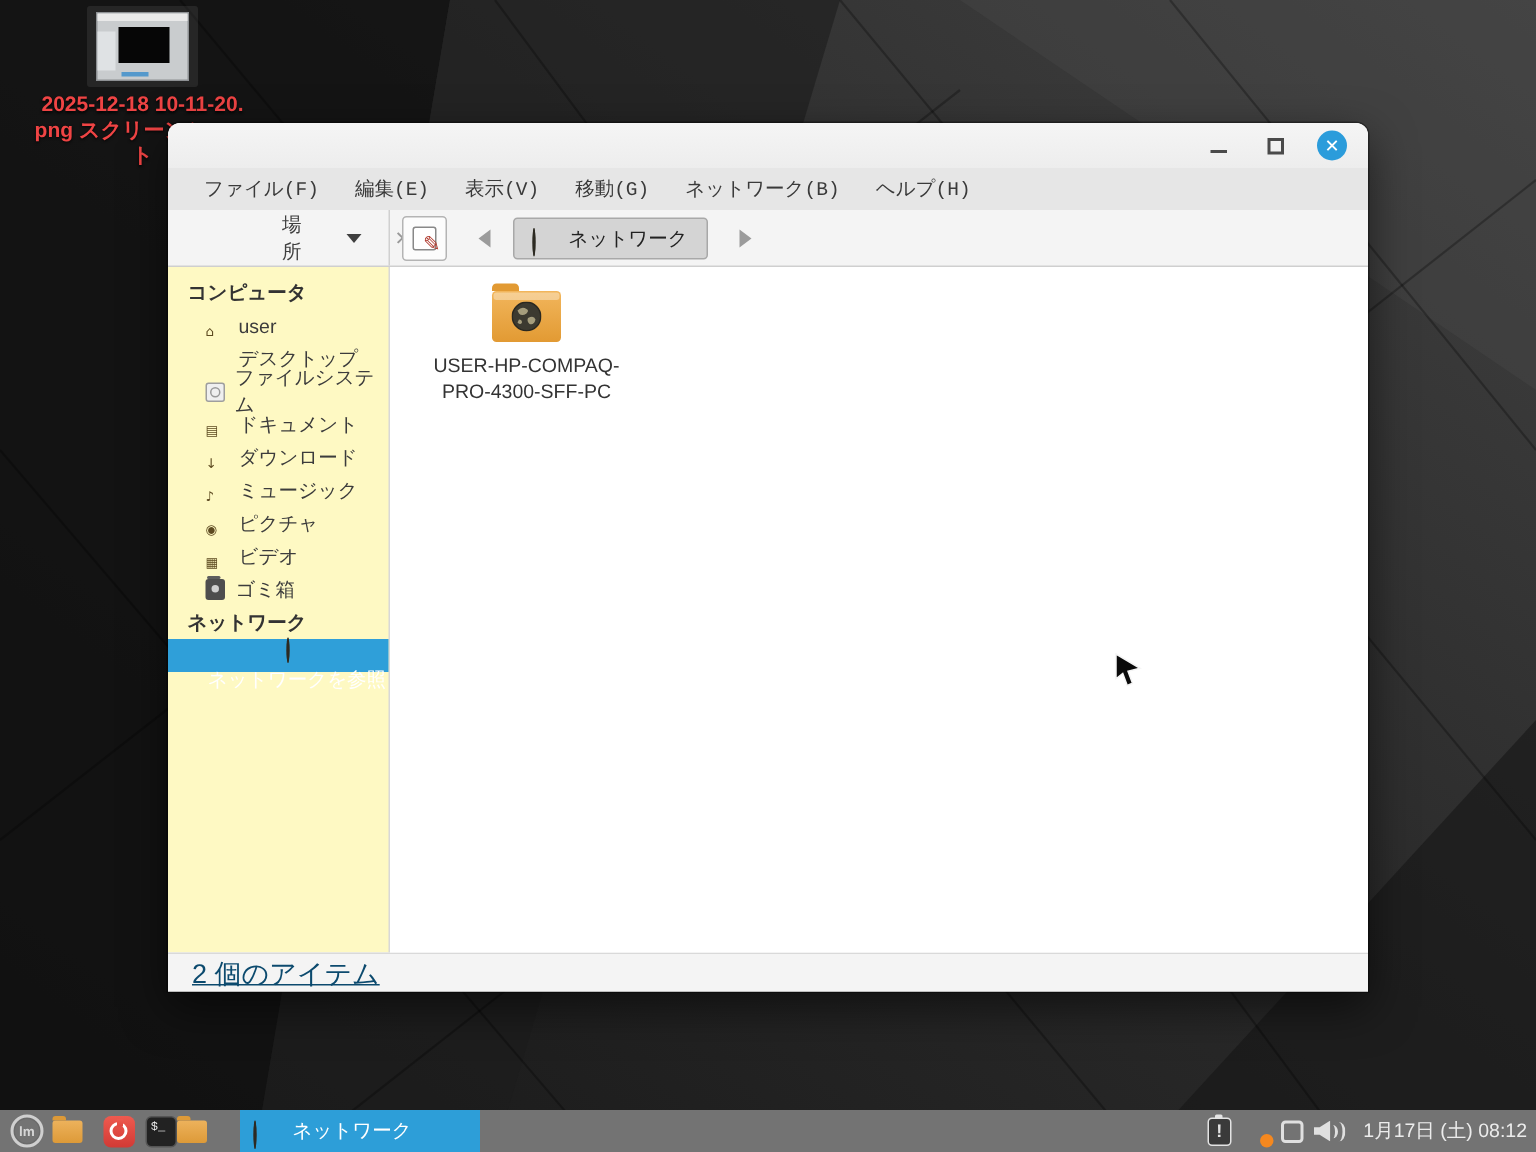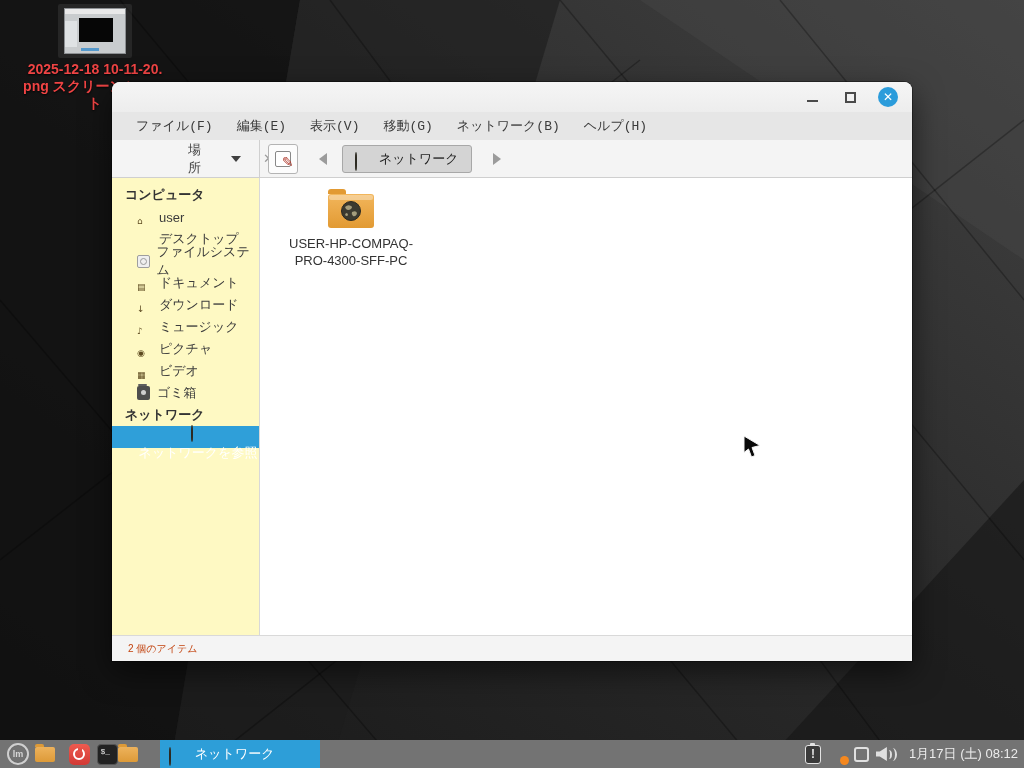--- a/index.html
+++ b/index.html
@@ -70,21 +70,21 @@
   .main { flex:1; background:#fff; padding:16px 0 0 26px; display:flex; align-items:flex-start; gap:36px; position:relative; }
   .file-item { width:130px; display:flex; flex-direction:column; align-items:center; }
   .folder-lg { width:46px; height:34px; position:relative; background:linear-gradient(#f2b65c,#e29a33); border-radius:3px;
                display:flex; align-items:center; justify-content:center; }
   .folder-lg::before { content:""; position:absolute; top:-5px; left:0; width:18px; height:5px; background:#e29a33; border-radius:3px 3px 0 0; }
   .folder-lg::after { content:""; position:absolute; top:1px; left:1px; right:1px; height:5px; background:rgba(255,255,255,0.35); border-radius:2px; }
   .globe { position:relative; z-index:1; }
   .file-name { margin-top:7px; font-size:13px; line-height:17px; color:#333; text-align:center; word-break:normal; }
 
   .statusbar { height:26px; background:#f4f4f4; border-top:1px solid #d9d9d9; display:flex; align-items:center; padding-left:16px; }
-  .status-text { font-size:10px; color:#c2410c; }
+  .status-text { font-size:18px; color:#0c4a6e;text-decoration:underline; }
 
   
   .cursor { position:absolute; left:742px; top:434px; z-index:5; }
 
   
   .taskbar { position:absolute; left:0; bottom:0; width:1024px; height:28px; background:#737373; z-index:4; }
   .launcher { position:absolute; top:0; height:28px; display:flex; align-items:center; justify-content:center; }
   .mint-logo { width:22px; height:22px; border-radius:50%; border:2px solid #cfcfcf; color:#d6d6d6; font-size:9px; font-weight:bold;
                display:flex; align-items:center; justify-content:center; box-shadow:inset 0 0 0 1px #6b6b6b; }
   .tb-folder { width:20px; height:15px; position:relative; background:linear-gradient(#edb25c,#dd9a38); border-radius:2px; }

